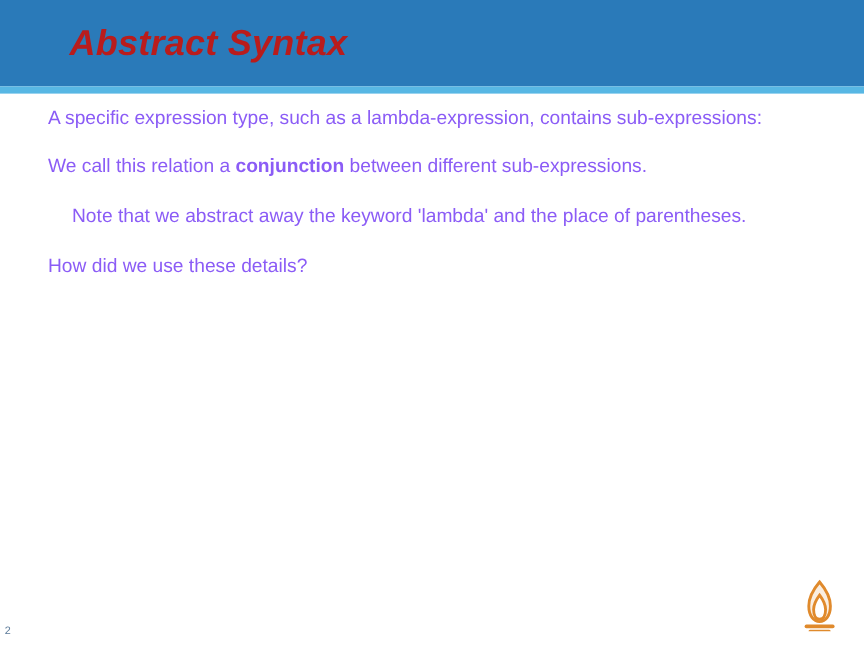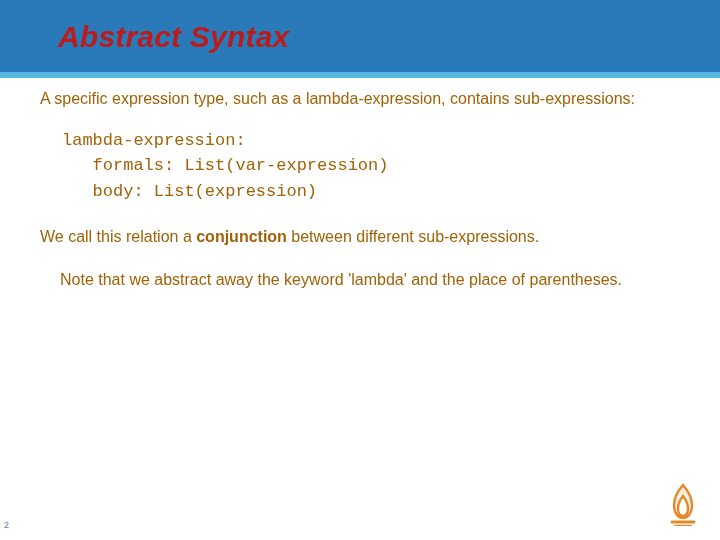--- a/index.html
+++ b/index.html
@@ -1,51 +1,49 @@
 <!DOCTYPE html>
 <html><head>
 <meta charset="utf-8">
 <style>
   * { margin: 0; padding: 0; box-sizing: border-box; }
   html, body { width: 720px; height: 540px; font-family: Arial, Helvetica, sans-serif; background: #fff; overflow: hidden; }
   .slide { position: relative; width: 720px; height: 540px; background: #ffffff; }
   .title-band { position: absolute; top: 0; left: 0; right: 0; height: 72px; background: #2a7ab9; }
   .title-text { position: absolute; top: 20px; left: 58px; font-size: 30px; font-weight: bold; font-style: italic; color: #b91c1c; letter-spacing: 0.2px; }
   .below-band { position: absolute; top: 72px; left: 0; right: 0; height: 6px; background: #57b7e4; }
-  .content { position: absolute; top: 88px; left: 40px; right: 24px; color: #a16207; }
+  .content { position: absolute; top: 88px; left: 40px; right: 24px; color: #8b5cf6; }
   .para { font-size: 16px; line-height: 1.35; margin-bottom: 18px; }
   .code-block { margin: 2px 0 22px 22px; font-family: "Courier New", Courier, monospace; font-size: 17px; line-height: 1.5; white-space: pre; }
   .bold { font-weight: bold; }
   .page-num { position: absolute; left: 4px; bottom: 10px; font-size: 9px; color: #5b7a99; }
   .logo { position: absolute; right: 20px; bottom: 14px; width: 34px; height: 44px; }
   .logo svg { width: 100%; height: 100%; }
 </style>
 </head>
 <body>
 
 <div class="slide">
 
   <div class="title-band"></div>
   <div class="below-band"></div>
   <div class="title-text">Abstract Syntax</div>
 
   <div class="content">
 
     <div class="para">A specific expression type, such as a lambda-expression, contains sub-expressions:</div>
 
-    <div class="code-block"><span>lambda-expression:</span>
-<span>   formals: List(var-expression)</span>
-<span>   body: List(expression)</span></div>
 
     <div class="para">
       <span>We call this relation a </span><span class="bold">conjunction</span><span> between different sub-expressions.</span>
     </div>
 
     <div class="para" style="line-height:1.7;margin-left:20px;">Note that we abstract away the keyword 'lambda'  and the place of parentheses.</div>
 
+    <div class="para">How did we use these details?</div>
 
   </div>
 
   <div class="page-num">2</div>
 
   <div class="logo">
     <svg viewBox="0 0 34 44">
       <g fill="none" stroke="#e08a2c" stroke-width="2.4" stroke-linecap="round">
         <path d="M17 3 C11 10 8 16 8 23 C8 31 12 36 17 36 C22 36 26 31 26 23 C26 16 23 10 17 3 Z" fill="#e08a2c" fill-opacity="0.15"></path>
         <path d="M17 14 C14 18 12 22 12 26 C12 31 14 34 17 34 C20 34 22 31 22 26 C22 22 20 18 17 14 Z" fill="#ffffff"></path>

